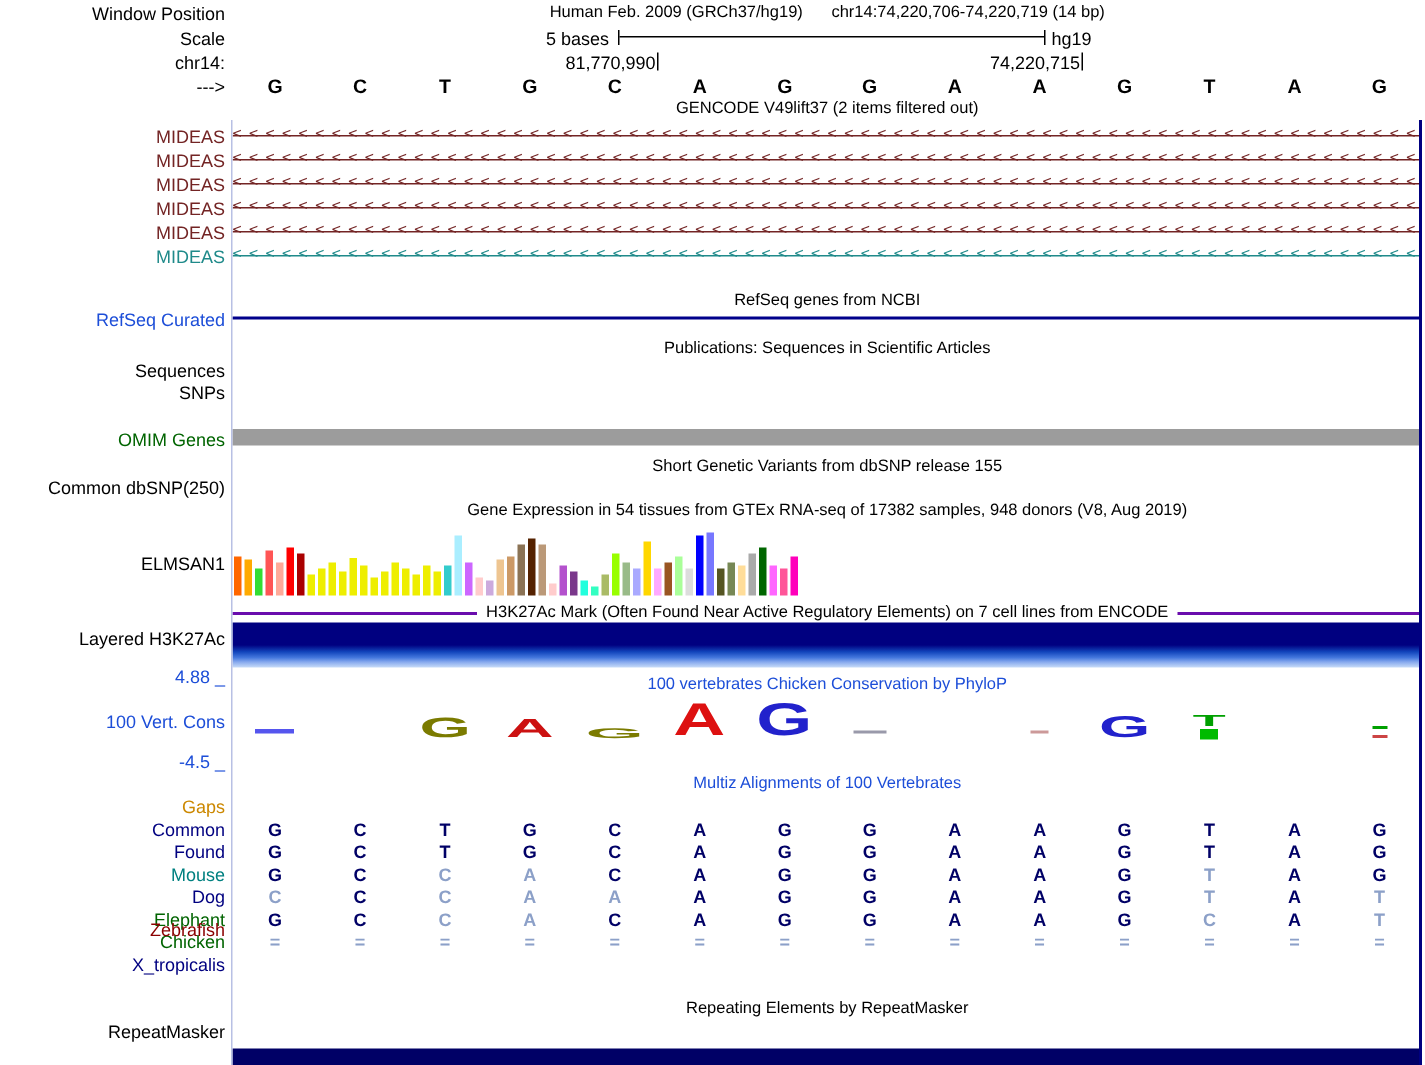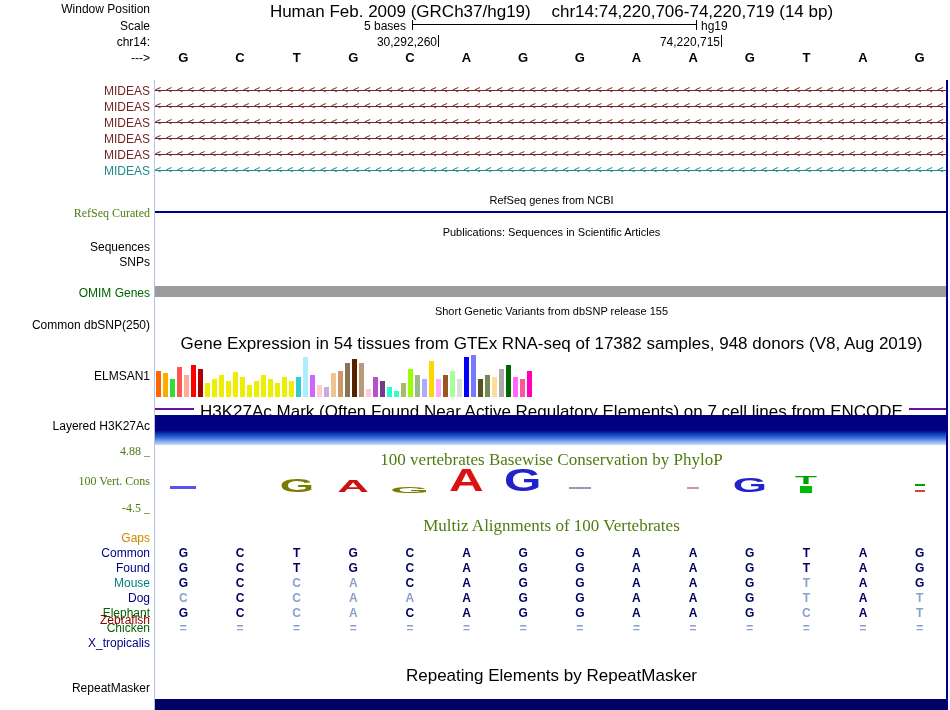--- a/index.html
+++ b/index.html
@@ -1,21 +1,21 @@
 <!DOCTYPE html>
 <html><head>
 <meta charset="utf-8">
 <style>
   html,body{margin:0;padding:0;background:#fff;}
   #page{position:relative;width:950px;height:710px;background:#fff;overflow:hidden;
         font-family:"Liberation Sans",sans-serif;color:#000;}
   .label{position:absolute;left:0;width:150px;text-align:right;font-size:12px;white-space:nowrap;}
-  .title{position:absolute;left:155px;width:793px;text-align:center;font-size:17px;white-space:nowrap;}
+  .title{position:absolute;left:155px;width:793px;text-align:center;font-size:11px;white-space:nowrap;}
   .small{font-size:11px;}
-  .navy{color:#4d7c0f;font-family:Liberation Serif, serif;}
+  .navy{color:#1d4ed8;}
   .green{color:#006400;}
   .cells{position:absolute;left:155px;width:793px;display:flex;font-size:13px;font-weight:bold;}
   .cells span{flex:1;text-align:center;}
   .align-row{font-size:12px;}
   .arrow-line{position:absolute;left:155px;width:793px;height:16px;overflow:hidden;white-space:nowrap;
               font:10px "DejaVu Sans Mono",monospace;line-height:16px;}
   .arrow-line::before{content:"";position:absolute;left:0;right:0;top:8px;height:1px;background:currentColor;}
   .arrow-line span{letter-spacing:5px;}
   .tick{position:absolute;top:35px;font-size:12px;transform:translateX(-100%);}
   .tickbar{position:absolute;top:35px;width:1px;height:12px;background:#000;}
@@ -49,21 +49,21 @@
   </div>
 
   <div class="label" style="top:19px">Scale</div>
   <div id="scale-value">5 bases</div>
   <div id="scale-bar">
       <div></div>
     </div>
   <div id="scale-right">hg19</div>
 
   <div class="label" style="top:35px">chr14:</div>
-  <div class="tick" style="left:437px">30,292,260</div>
+  <div class="tick" style="left:437px">81,770,990</div>
   <div class="tickbar" style="left:438px"></div>
   <div class="tick" style="left:720px">74,220,715</div>
   <div class="tickbar" style="left:721px"></div>
 
   <div class="label" style="top:51px">---&gt;</div>
   <div class="cells" id="bases-row" style="top:50px">
       <span>G</span>
       <span>C</span>
       <span>T</span>
       <span>G</span>
@@ -72,20 +72,21 @@
       <span>G</span>
       <span>G</span>
       <span>A</span>
       <span>A</span>
       <span>G</span>
       <span>T</span>
       <span>A</span>
       <span>G</span>
     </div>
 
+  <div class="title" style="top:66px">GENCODE V49lift37 (2 items filtered out)</div>
   <div id="gencode-rows">
       <div class="label" style="top: 84px; color: rgb(115, 36, 36);">MIDEAS</div>
       <div class="arrow-line" style="top: 82px; color: rgb(115, 36, 36);"><span>&lt;&lt;&lt;&lt;&lt;&lt;&lt;&lt;&lt;&lt;&lt;&lt;&lt;&lt;&lt;&lt;&lt;&lt;&lt;&lt;&lt;&lt;&lt;&lt;&lt;&lt;&lt;&lt;&lt;&lt;&lt;&lt;&lt;&lt;&lt;&lt;&lt;&lt;&lt;&lt;&lt;&lt;&lt;&lt;&lt;&lt;&lt;&lt;&lt;&lt;&lt;&lt;&lt;&lt;&lt;&lt;&lt;&lt;&lt;&lt;&lt;&lt;&lt;&lt;&lt;&lt;&lt;&lt;&lt;&lt;&lt;&lt;&lt;&lt;&lt;&lt;&lt;&lt;&lt;&lt;&lt;&lt;&lt;&lt;&lt;&lt;&lt;&lt;&lt;&lt;&lt;&lt;&lt;&lt;&lt;</span></div>
       <div class="label" style="top: 100px; color: rgb(115, 36, 36);">MIDEAS</div>
       <div class="arrow-line" style="top: 98px; color: rgb(115, 36, 36);"><span>&lt;&lt;&lt;&lt;&lt;&lt;&lt;&lt;&lt;&lt;&lt;&lt;&lt;&lt;&lt;&lt;&lt;&lt;&lt;&lt;&lt;&lt;&lt;&lt;&lt;&lt;&lt;&lt;&lt;&lt;&lt;&lt;&lt;&lt;&lt;&lt;&lt;&lt;&lt;&lt;&lt;&lt;&lt;&lt;&lt;&lt;&lt;&lt;&lt;&lt;&lt;&lt;&lt;&lt;&lt;&lt;&lt;&lt;&lt;&lt;&lt;&lt;&lt;&lt;&lt;&lt;&lt;&lt;&lt;&lt;&lt;&lt;&lt;&lt;&lt;&lt;&lt;&lt;&lt;&lt;&lt;&lt;&lt;&lt;&lt;&lt;&lt;&lt;&lt;&lt;&lt;&lt;&lt;&lt;&lt;</span></div>
       <div class="label" style="top: 116px; color: rgb(115, 36, 36);">MIDEAS</div>
       <div class="arrow-line" style="top: 114px; color: rgb(115, 36, 36);"><span>&lt;&lt;&lt;&lt;&lt;&lt;&lt;&lt;&lt;&lt;&lt;&lt;&lt;&lt;&lt;&lt;&lt;&lt;&lt;&lt;&lt;&lt;&lt;&lt;&lt;&lt;&lt;&lt;&lt;&lt;&lt;&lt;&lt;&lt;&lt;&lt;&lt;&lt;&lt;&lt;&lt;&lt;&lt;&lt;&lt;&lt;&lt;&lt;&lt;&lt;&lt;&lt;&lt;&lt;&lt;&lt;&lt;&lt;&lt;&lt;&lt;&lt;&lt;&lt;&lt;&lt;&lt;&lt;&lt;&lt;&lt;&lt;&lt;&lt;&lt;&lt;&lt;&lt;&lt;&lt;&lt;&lt;&lt;&lt;&lt;&lt;&lt;&lt;&lt;&lt;&lt;&lt;&lt;&lt;&lt;</span></div>
       <div class="label" style="top: 132px; color: rgb(115, 36, 36);">MIDEAS</div>
       <div class="arrow-line" style="top: 130px; color: rgb(115, 36, 36);"><span>&lt;&lt;&lt;&lt;&lt;&lt;&lt;&lt;&lt;&lt;&lt;&lt;&lt;&lt;&lt;&lt;&lt;&lt;&lt;&lt;&lt;&lt;&lt;&lt;&lt;&lt;&lt;&lt;&lt;&lt;&lt;&lt;&lt;&lt;&lt;&lt;&lt;&lt;&lt;&lt;&lt;&lt;&lt;&lt;&lt;&lt;&lt;&lt;&lt;&lt;&lt;&lt;&lt;&lt;&lt;&lt;&lt;&lt;&lt;&lt;&lt;&lt;&lt;&lt;&lt;&lt;&lt;&lt;&lt;&lt;&lt;&lt;&lt;&lt;&lt;&lt;&lt;&lt;&lt;&lt;&lt;&lt;&lt;&lt;&lt;&lt;&lt;&lt;&lt;&lt;&lt;&lt;&lt;&lt;&lt;</span></div>
       <div class="label" style="top: 148px; color: rgb(115, 36, 36);">MIDEAS</div>
@@ -168,21 +169,21 @@
   <div class="label" style="top:369px">ELMSAN1</div>
 
   <div id="h3k-line"></div>
   <div class="title" id="h3k-title" style="top:402px">
     <span>H3K27Ac Mark (Often Found Near Active Regulatory Elements) on 7 cell lines from ENCODE</span>
   </div>
   <div id="h3k-band"></div>
   <div class="label" style="top:419px">Layered H3K27Ac</div>
 
   <div class="label navy" style="top:444px">4.88 _</div>
-  <div class="title navy" style="top:450px">100 vertebrates Basewise Conservation by PhyloP</div>
+  <div class="title navy" style="top:450px">100 vertebrates Chicken Conservation by PhyloP</div>
   <div class="label navy" style="top:474px">100 Vert. Cons</div>
   <div class="label navy" style="top:501px">-4.5 _</div>
   <div id="phylop-glyphs">
       <div style="position: absolute; left: 170.321px; top: 486px; width: 26px; height: 3px; background: rgb(85, 85, 238);"></div>
       <div class="logo-letter" style="left: 268.607px; top: 473px;">
         <span style="color: rgb(123, 123, 0); transform: scale(2.2, 0.93);">G</span>
       </div>
       <div class="logo-letter" style="left: 325.25px; top: 473px;">
         <span style="color: rgb(204, 17, 17); transform: scale(2.2, 0.87);">A</span>
       </div>

